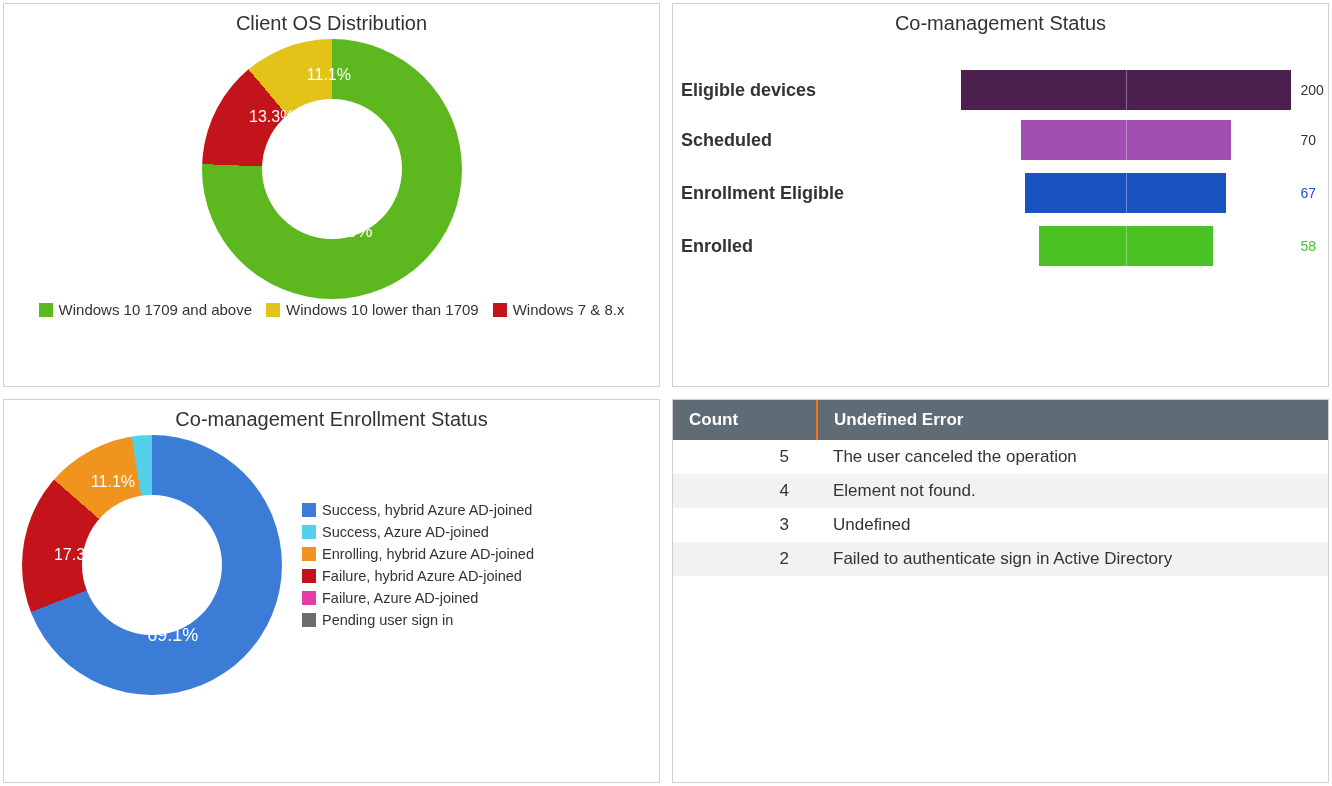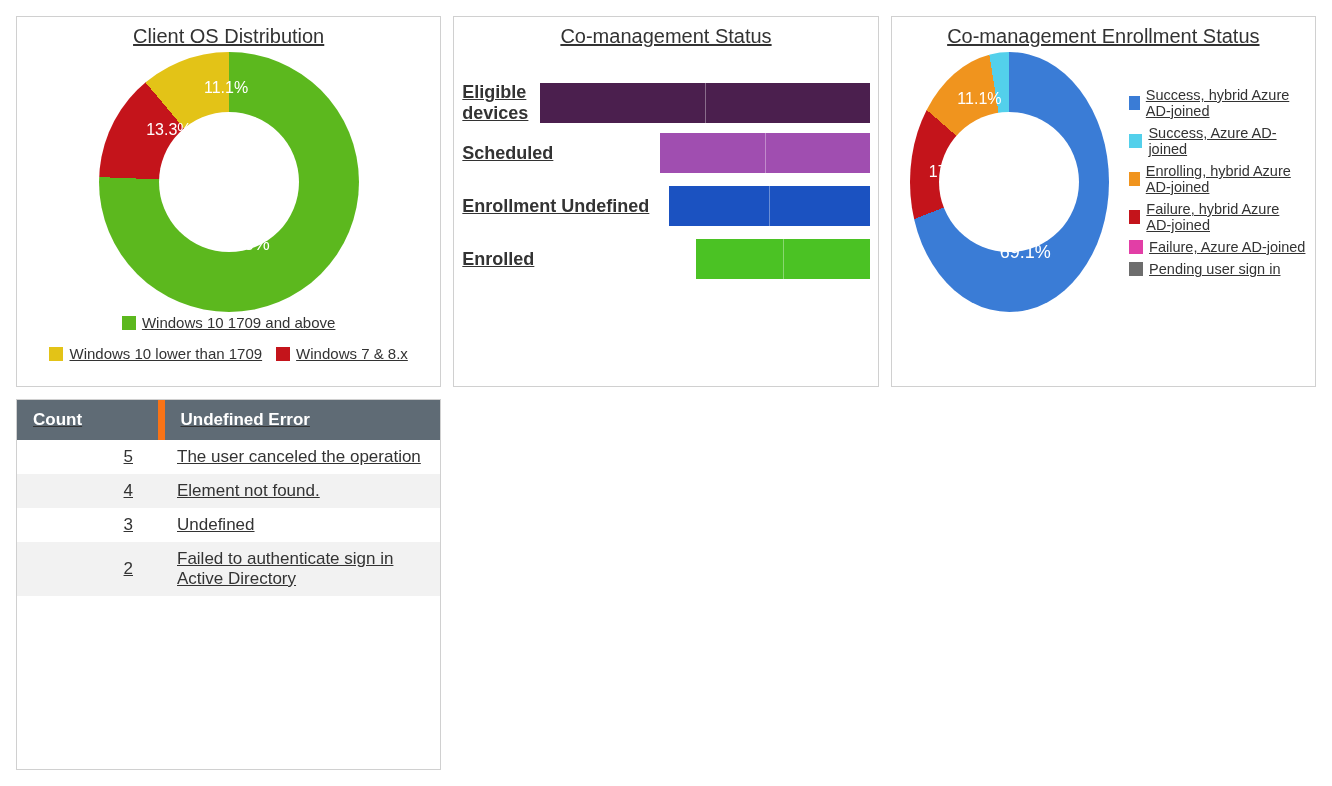--- a/index.html
+++ b/index.html
@@ -6,26 +6,25 @@
     margin: 0;
     padding: 0;
     background: #fff;
     font-family: "Segoe UI", Arial, sans-serif;
     color: #333;
   }
   .dashboard {
     width: 1332px;
     height: 786px;
     box-sizing: border-box;
-    padding: 16px;
+    padding: 3px;
     display: grid;
-    grid-template-columns: 1fr 1fr 1fr;
+    grid-template-columns: 1fr 1fr;
     grid-template-rows: 1fr 1fr;
     gap: 12px;
-    text-decoration: underline;
   }
   .tile {
     border: 1px solid #d0d0d0;
     background: #fff;
     position: relative;
     box-sizing: border-box;
     padding: 6px 8px 8px 8px;
     overflow: hidden;
   }
   .tile-title {
@@ -134,21 +133,21 @@
     width: 100%;
     border-collapse: collapse;
     font-size: 17px;
   }
   .err-table th {
     background: #5f6b75;
     color: #fff;
     font-weight: 700;
     text-align: left;
     padding: 10px 16px;
-    border-right: 7px solid #f97316;
+    border-right: 2px solid #f97316;
   }
   .err-table th:last-child { border-right: none; }
   .err-table td {
     padding: 7px 16px;
   }
   .err-table td.count { text-align: right; width: 100px; padding-right: 28px; }
   .err-table tbody tr:nth-child(even) td { background: #f2f2f2; }
   
   .enroll-body {
     display: flex;
@@ -202,21 +201,21 @@
         </div>
       </div>
       <div class="funnel-row">
         <div class="funnel-label">Scheduled</div>
         <div class="funnel-bar-area">
           <div class="funnel-bar" style="width:210px;background:#a04eb0;"></div>
           <div class="funnel-value" style="color:#333;">70</div>
         </div>
       </div>
       <div class="funnel-row" style="height:56px;">
-        <div class="funnel-label">Enrollment Undefined</div>
+        <div class="funnel-label">Enrollment Eligible</div>
         <div class="funnel-bar-area">
           <div class="funnel-bar" style="width:201px;background:#1b52c1;"></div>
           <div class="funnel-value" style="color:#1b52c1;">67</div>
         </div>
       </div>
       <div class="funnel-row">
         <div class="funnel-label">Enrolled</div>
         <div class="funnel-bar-area">
           <div class="funnel-bar" style="width:174px;background:#4bc224;"></div>
           <div class="funnel-value" style="color:#4bc224;">58</div>

